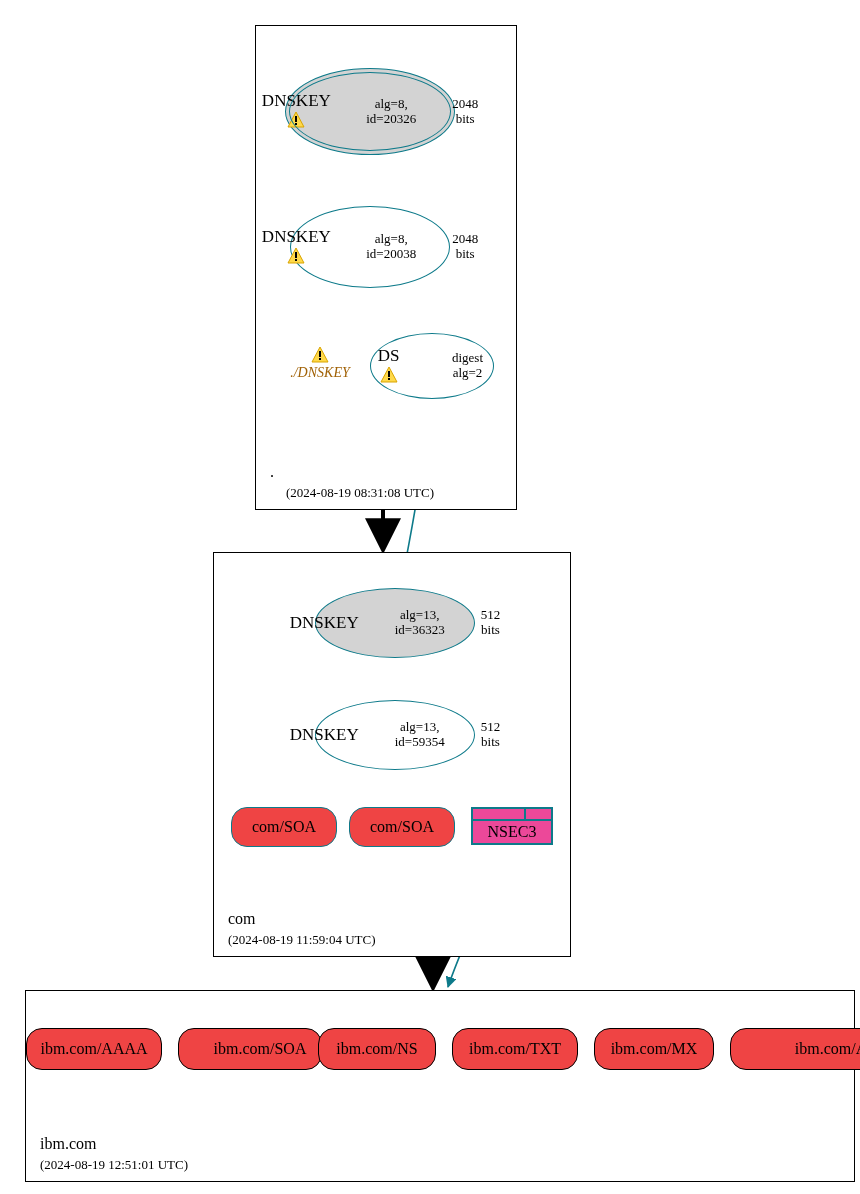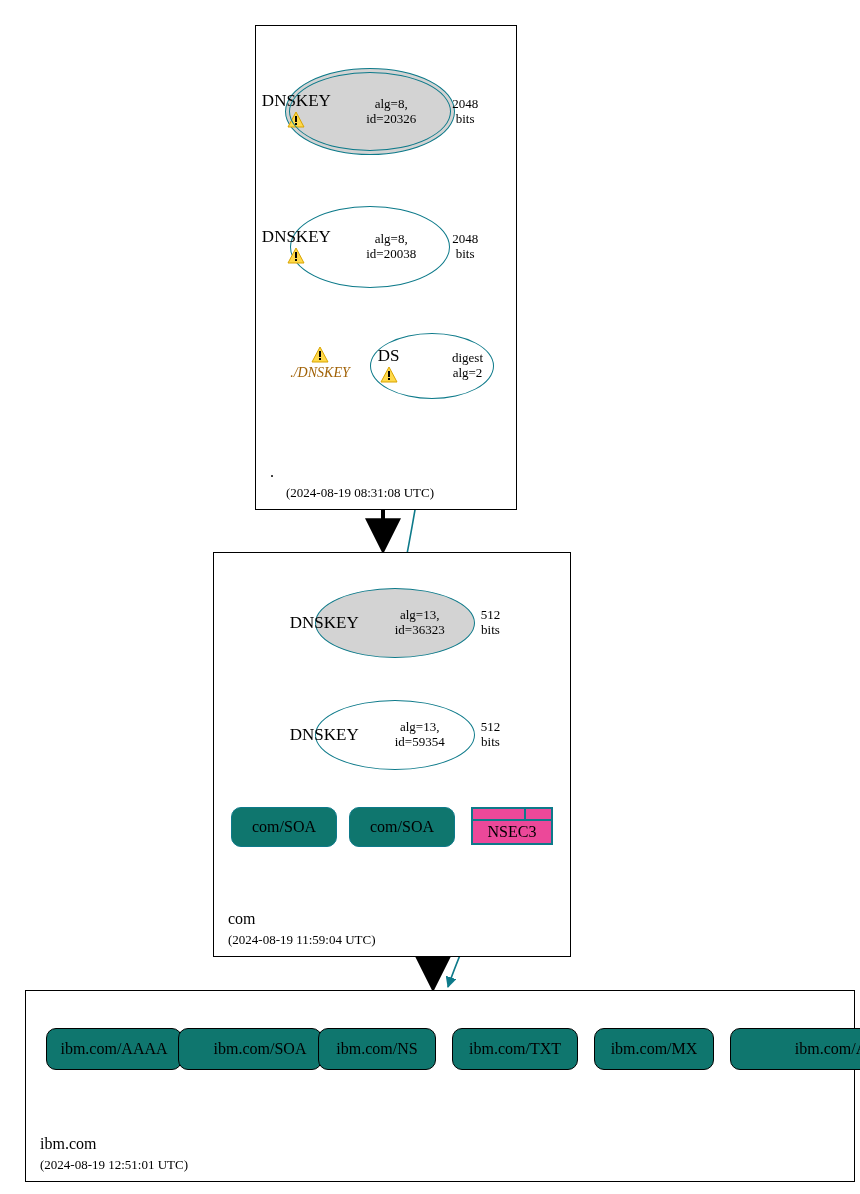--- a/index.html
+++ b/index.html
@@ -55,22 +55,22 @@
     line-height: 1.1;
   }
   .node .sub {
     font-size: 13px;
     line-height: 1.15;
     margin-left: 36px;
   }
   .rrbox {
     position: absolute;
     border: 1.5px solid #0d7a8a;
-    border-radius: 10px;
-    background: #0f766e;
+    border-radius: 16px;
+    background: #ef4444;
     display: flex;
     align-items: center;
     justify-content: center;
     font-size: 16px;
   }
   .rrbox.black {
     border-color: #000;
   }
   .nsec3 {
     position: absolute;
@@ -234,21 +234,21 @@
       <div></div>
     </div>
   <div class="lbl">NSEC3</div>
 </div>
 
 <div class="zone-box" style="left:25px; top:990px; width:830px; height:192px;">
   <span class="zone-label" style="left:14px; bottom:28px;">ibm.com</span>
   <span class="zone-ts" style="left:14px; bottom:8px;">(2024-08-19 12:51:01 UTC)</span>
 </div>
 
-<div class="rrbox black" style="left:26px;  top:1028px; width:134px; height:40px;margin-left:20px;">
+<div class="rrbox black" style="left:26px;  top:1028px; width:134px; height:40px;">
   <span>ibm.com/AAAA</span>
 </div>
 <div class="rrbox black" style="left:178px; top:1028px; width:122px; height:40px;padding-left:20px;">
   <span>ibm.com/SOA</span>
 </div>
 <div class="rrbox black" style="left:318px; top:1028px; width:116px; height:40px;">
   <span>ibm.com/NS</span>
 </div>
 <div class="rrbox black" style="left:452px; top:1028px; width:124px; height:40px;">
   <span>ibm.com/TXT</span>

